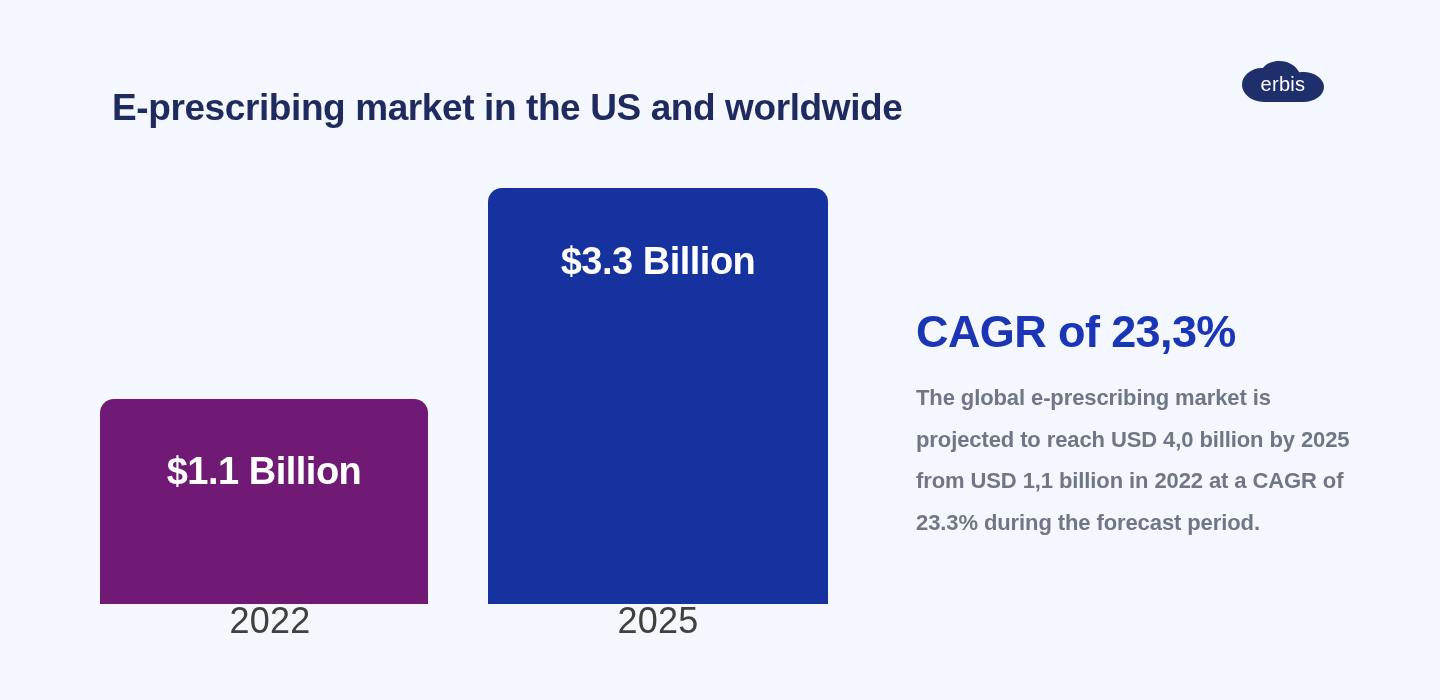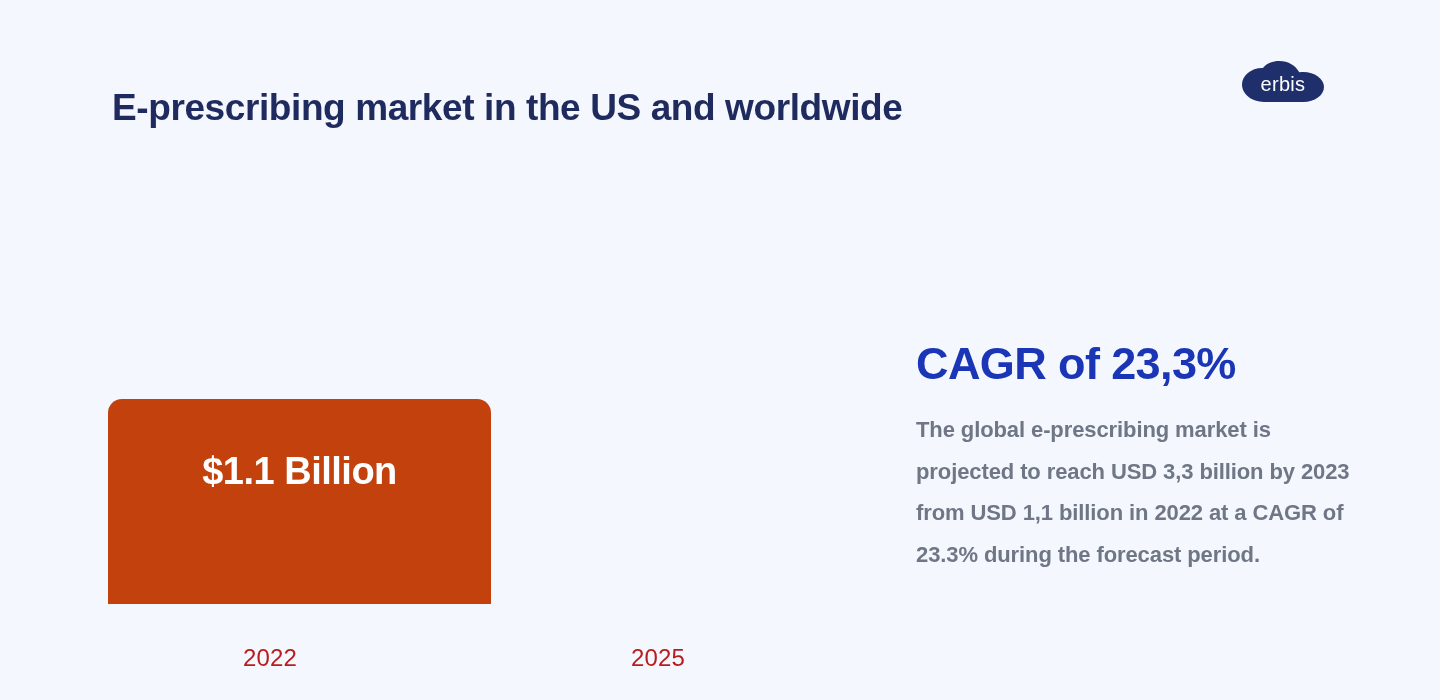--- a/index.html
+++ b/index.html
@@ -63,55 +63,55 @@
     right: 0;
     text-align: center;
     color: #ffffff;
     font-size: 38px;
     font-weight: bold;
     letter-spacing: -0.5px;
     white-space: nowrap;
   }
 
   .bar-2022 {
-    left: 108px;
+    left: 100px;
     top: 399px;
-    width: 383px;
+    width: 328px;
     height: 205px;
-    background: #c2410c;
+    background: #701a75;
   }
   .bar-2022 .bar-value { top: 51px; }
 
   .bar-2025 {
     left: 488px;
     top: 188px;
     width: 340px;
     height: 416px;
     background: #15329f;
   }
   .bar-2025 .bar-value { top: 52px; }
 
   .cat-label {
     position: absolute;
-    top: 644px;
+    top: 600px;
     width: 340px;
     text-align: center;
-    font-size: 24px;
+    font-size: 36px;
     font-weight: 400;
-    color: #b91c1c;
+    color: #404040;
     letter-spacing: 0.2px;
   }
   .cat-2022 { left: 100px; }
   .cat-2025 { left: 488px; text-align: center; }
 
   
   .side-panel {
     position: absolute;
     left: 916px;
-    top: 340px;
+    top: 308px;
     width: 460px;
   }
   .cagr-heading {
     font-size: 45px;
     font-weight: bold;
     color: #1a35b5;
     letter-spacing: -0.6px;
     line-height: 1.05;
     margin: 0;
     white-space: nowrap;
@@ -142,24 +142,27 @@
       <text x="41" y="30" text-anchor="middle" font-family="Liberation Sans, sans-serif" font-size="20" font-weight="500" fill="#ffffff" letter-spacing="0.3">erbis</text>
     </svg>
   </div>
 
   <div class="chart">
 
     <div class="bar bar-2022">
       <span class="bar-value">$1.1 Billion</span>
     </div>
 
+    <div class="bar bar-2025">
+      <span class="bar-value">$3.3 Billion</span>
+    </div>
 
     <div class="cat-label cat-2022">2022</div>
 
     <div class="cat-label cat-2025">2025</div>
   </div>
 
   <div class="side-panel">
     <div class="cagr-heading">CAGR of 23,3%</div>
-    <p class="body-copy">The global e-prescribing market is projected to reach USD 3,3 billion by 2023 from USD 1,1 billion in 2022 at a CAGR of 23.3% during the forecast period.</p>
+    <p class="body-copy">The global e-prescribing market is projected to reach USD 4,0 billion by 2025 from USD 1,1 billion in 2022 at a CAGR of 23.3% during the forecast period.</p>
   </div>
 
 </div>
 
 </body></html>

